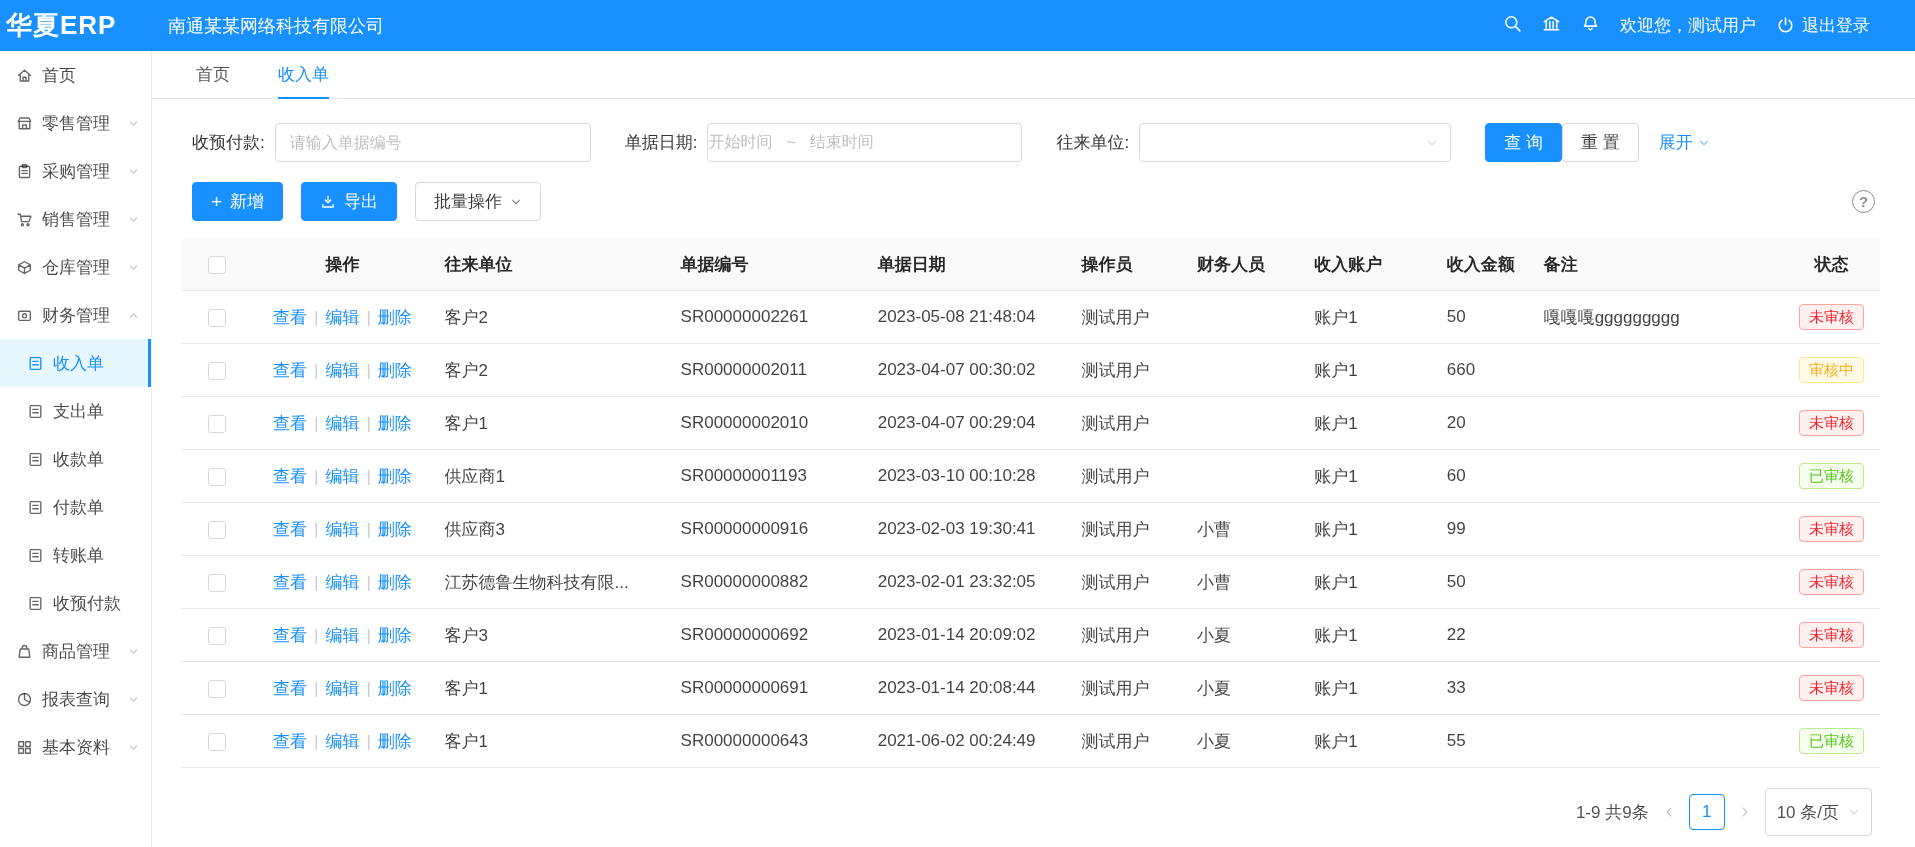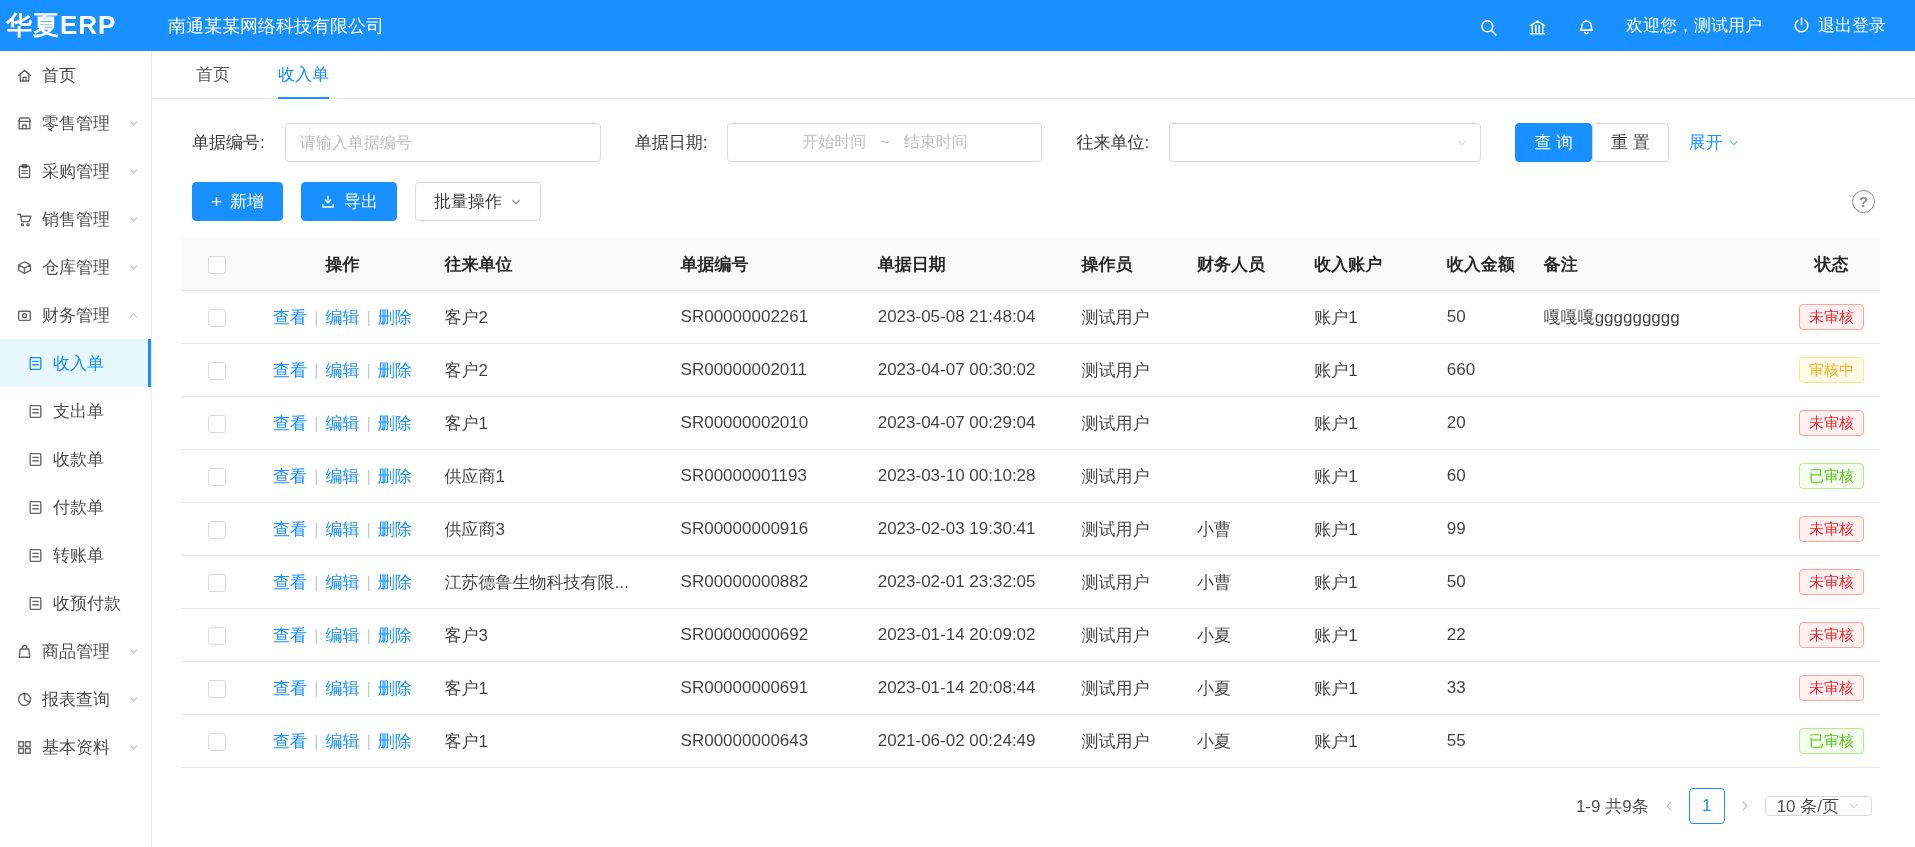--- a/index.html
+++ b/index.html
@@ -4,21 +4,21 @@
 <style>
   * { margin:0; padding:0; box-sizing:border-box; }
   html,body { width:1915px; height:847px; }
   body { font-family:"Liberation Sans","DejaVu Sans",sans-serif; background:#fff; color:rgba(0,0,0,.78); overflow:hidden; }
   svg { display:block; }
 
   
   .topbar { height:51px; background:#1890ff; display:flex; align-items:center; color:#fff; }
   .logo { width:152px; padding-left:6px; font-size:26px; font-weight:bold; letter-spacing:1px; flex:none; }
   .company { font-size:18px; margin-left:16px; }
-  .topbar-right { margin-left:auto; display:flex; align-items:flex-end; gap:30px; padding-right:29px; font-size:17px; }
+  .topbar-right { margin-left:auto; display:flex; align-items:flex-start; gap:20px; padding-right:45px; font-size:17px; }
   .hicon { width:19px; height:19px; display:inline-flex; cursor:pointer; }
   .hicon svg { width:100%; height:100%; }
   .logout { display:flex; align-items:center; gap:7px; cursor:pointer; }
 
   
   .layout { display:flex; height:796px; }
   .sidebar { width:152px; flex:none; border-right:1px solid #ededed; background:#fff; overflow:hidden; }
   .side-item { height:48px; display:flex; align-items:center; padding:0 12px 0 16px; font-size:17px; color:rgba(0,0,0,.72); cursor:pointer; position:relative; }
   .side-icon { width:17px; height:17px; margin-right:9px; color:rgba(0,0,0,.60); flex:none; display:inline-flex; }
   .side-icon svg { width:100%; height:100%; }
@@ -33,24 +33,24 @@
   .content { flex:1; display:flex; flex-direction:column; background:#fff; min-width:0; }
 
   
   .tabbar { height:48px; border-bottom:1px solid #e8e8e8; display:flex; padding-left:44px; gap:48px; flex:none; }
   .tab { display:flex; align-items:center; font-size:17px; color:rgba(0,0,0,.68); cursor:pointer; border-bottom:2px solid transparent; margin-bottom:-1px; }
   .tab.active { color:#1890ff; border-bottom-color:#1890ff; }
 
   
   .filters { display:flex; align-items:center; padding:24px 30px 0 40px; font-size:17px; flex:none; }
   .flabel { color:rgba(0,0,0,.80); margin-right:10px; flex:none; }
-  .finput { height:39px; border:1px solid #d9d9d9; border-radius:4px; background:#fff;margin-left:10px; }
+  .finput { height:39px; border:1px solid #d9d9d9; border-radius:4px; background:#fff; }
   .input-number { width:316px; padding:0 14px; font-size:16px; color:rgba(0,0,0,.75); font-family:inherit; outline:none; margin-right:34px; }
   .input-number::placeholder { color:#bfbfbf; }
-  .daterange { width:315px; display:flex; align-items:center; justify-content:center; gap:14px; color:#bfbfbf; font-size:16px; margin-right:34px; cursor:pointer; }
+  .daterange { width:315px; display:flex; align-items:center; gap:14px; color:#bfbfbf; font-size:16px; margin-right:34px; cursor:pointer; }
   .party-select { width:312px; display:flex; align-items:center; justify-content:flex-end; padding:0 12px; color:#bfbfbf; margin-right:34px; cursor:pointer; }
   .chev { display:inline-flex; width:12px; height:12px; color:#bfbfbf; }
   .chev svg { width:100%; height:100%; }
   .btn { height:39px; border-radius:4px; border:1px solid #d9d9d9; background:#fff; font-size:17px; padding:0 18px; display:inline-flex; align-items:center; gap:8px; cursor:pointer; color:rgba(0,0,0,.78); font-family:inherit; }
   .btn-primary { background:#1890ff; border-color:#1890ff; color:#fff; }
   .btn .chev { color:inherit; }
   .reset-btn { }
   .link-expand { color:#1890ff; margin-left:20px; display:inline-flex; align-items:center; gap:5px; cursor:pointer; }
   .link-expand .chev { color:#1890ff; }
 
@@ -73,21 +73,21 @@
   .tag { display:inline-block; padding:2px 9px; border-radius:4px; font-size:15px; line-height:20px; }
   .tag-unapproved { color:#f5222d; background:#fff1f0; border:1px solid #ffa39e; }
   .tag-pending { color:#faad14; background:#fffbe6; border:1px solid #ffe58f; }
   .tag-approved { color:#52c41a; background:#f6ffed; border:1px solid #b7eb8f; }
 
   
   .pagination { display:flex; align-items:center; justify-content:flex-end; gap:13px; padding:20px 43px 0 0; font-size:17px; color:rgba(0,0,0,.70); flex:none; }
   .page-arrow { width:14px; height:14px; color:#bfbfbf; display:inline-flex; cursor:pointer; }
   .page-arrow svg { width:100%; height:100%; }
   .page-num { min-width:36px; height:36px; border:1px solid #1890ff; color:#1890ff; border-radius:4px; display:flex; align-items:center; justify-content:center; background:#fff; cursor:pointer; }
-  .page-size { height:20px; border:1px solid #d9d9d9; border-radius:4px; display:flex; align-items:center; gap:9px; padding:0 11px; background:#fff; cursor:pointer; color:rgba(0,0,0,.70); }
+  .page-size { height:48px; border:1px solid #d9d9d9; border-radius:4px; display:flex; align-items:center; gap:9px; padding:0 11px; background:#fff; cursor:pointer; color:rgba(0,0,0,.70); }
   .page-size .chev { color:#bfbfbf; }
 </style>
 </head>
 <body>
 
 <div class="topbar">
   <div class="logo">华夏ERP</div>
   <div class="company">南通某某网络科技有限公司</div>
   <div class="topbar-right">
     <span class="hicon">
@@ -306,21 +306,21 @@
       </div>
     </aside>
 
   <main class="content">
     <div class="tabbar">
         <div class="tab">首页</div>
         <div class="tab active">收入单</div>
       </div>
 
     <div class="filters">
-      <span class="flabel">单据编号:</span>
+      <span class="flabel">收预付款:</span>
       <input class="finput input-number" placeholder="请输入单据编号" style="">
       <span class="flabel">单据日期:</span>
       <div class="finput daterange">
         <span>开始时间</span>
         <span>~</span>
         <span>结束时间</span>
       </div>
       <span class="flabel">往来单位:</span>
       <div class="finput party-select">
         <span class="chev js-chev">

